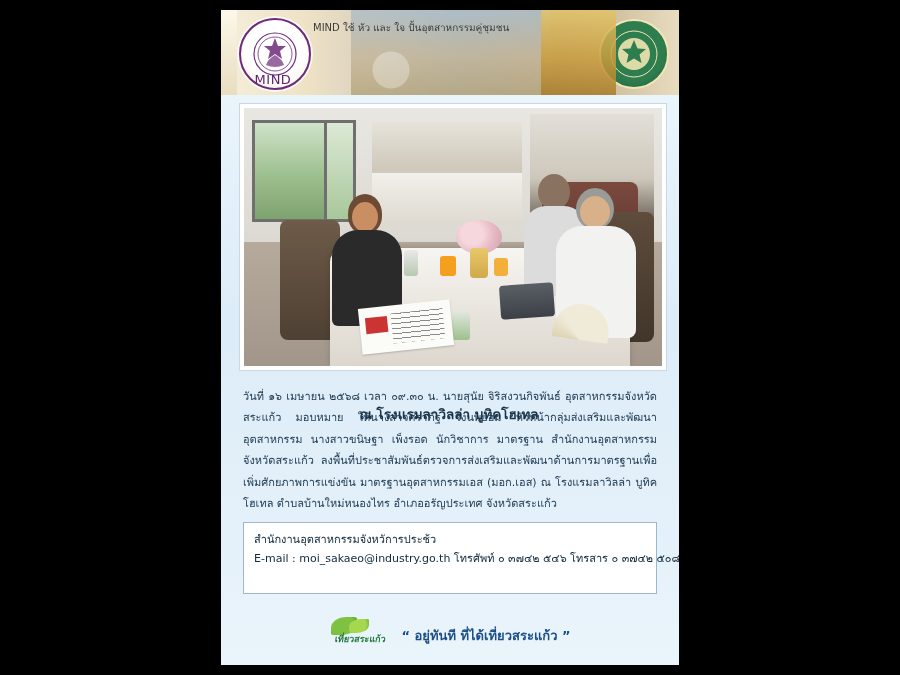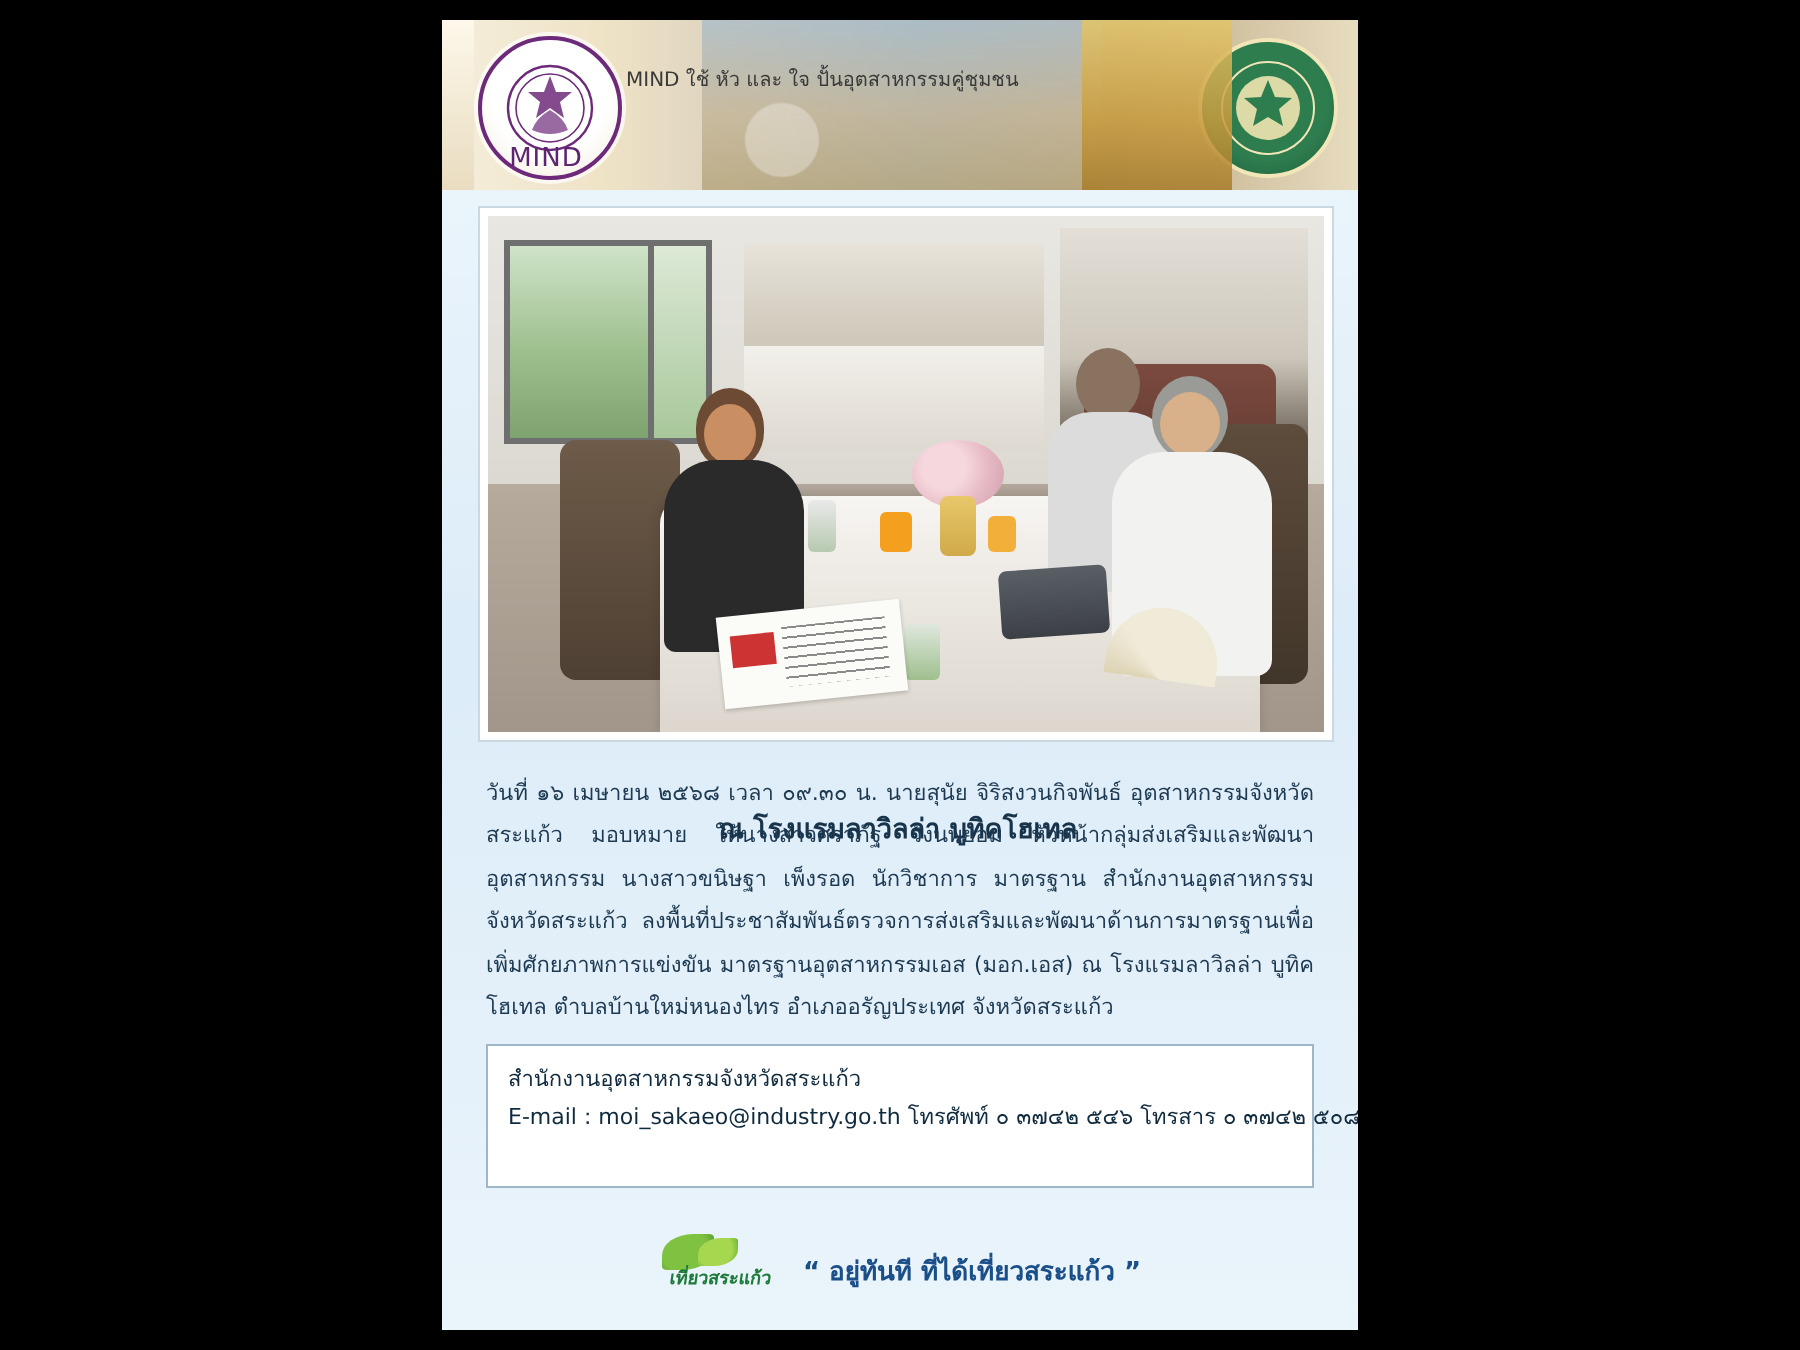--- a/index.html
+++ b/index.html
@@ -102,21 +102,21 @@
   .banner-line2 {
     font-size: 21px;
     font-weight: bold;
     color: #24333f;
     line-height: 1.05;
     text-shadow: 0 1px 0 rgba(255,255,255,.6);
   }
   .banner-line3 {
     font-size: 10px;
     color: #3a3a3a;
-    margin-top: 16px;
+    margin-top: 4px;
   }
 
   .right-seal {
     position: absolute;
     right: 10px;
     top: 9px;
     width: 66px;
     height: 66px;
     border-radius: 50%;
     background: radial-gradient(circle at 50% 45%, #2e7d4f 0 60%, #1d5c39 100%);
@@ -458,21 +458,21 @@
           </div>
           <span class="sr">การประชุมหารือที่โต๊ะในโรงแรมลาวิลล่า บูทิคโฮเทล</span>
         </div>
       </div>
 
       <div class="caption">ณ โรงแรมลาวิลล่า บูทิคโฮเทล</div>
 
       <div class="para">วันที่ ๑๖ เมษายน ๒๕๖๘ เวลา ๐๙.๓๐ น. นายสุนัย จิริสงวนกิจพันธ์ อุตสาหกรรมจังหวัดสระแก้ว มอบหมาย ให้นางสาวศราภัฐ วังนพยอม หัวหน้ากลุ่มส่งเสริมและพัฒนาอุตสาหกรรม นางสาวขนิษฐา เพ็งรอด นักวิชาการ มาตรฐาน สำนักงานอุตสาหกรรมจังหวัดสระแก้ว ลงพื้นที่ประชาสัมพันธ์ตรวจการส่งเสริมและพัฒนาด้านการมาตรฐานเพื่อเพิ่มศักยภาพการแข่งขัน มาตรฐานอุตสาหกรรมเอส (มอก.เอส) ณ โรงแรมลาวิลล่า บูทิคโฮเทล ตำบลบ้านใหม่หนองไทร อำเภออรัญประเทศ จังหวัดสระแก้ว</div>
 
       <div class="contact-box">
-        <div class="contact-line">สำนักงานอุตสาหกรรมจังหวัดสระแก้ว</div>
+        <div class="contact-line">สำนักงานอุตสาหกรรมจังหวัการประช้ว</div>
         <div class="contact-line">E-mail : moi_sakaeo@industry.go.th โทรศัพท์ ๐ ๓๗๔๒ ๕๔๖ โทรสาร ๐ ๓๗๔๒ ๕๐๘๔</div>
       </div>
 
       <div class="footer">
         <div class="footer-logo">
           <div class="leaf"></div>
           <div class="leaf2"></div>
           <div class="script">เที่ยวสระแก้ว</div>
         </div>
         <div class="footer-slogan">“ อยู่ทันที ที่ได้เที่ยวสระแก้ว ”</div>

